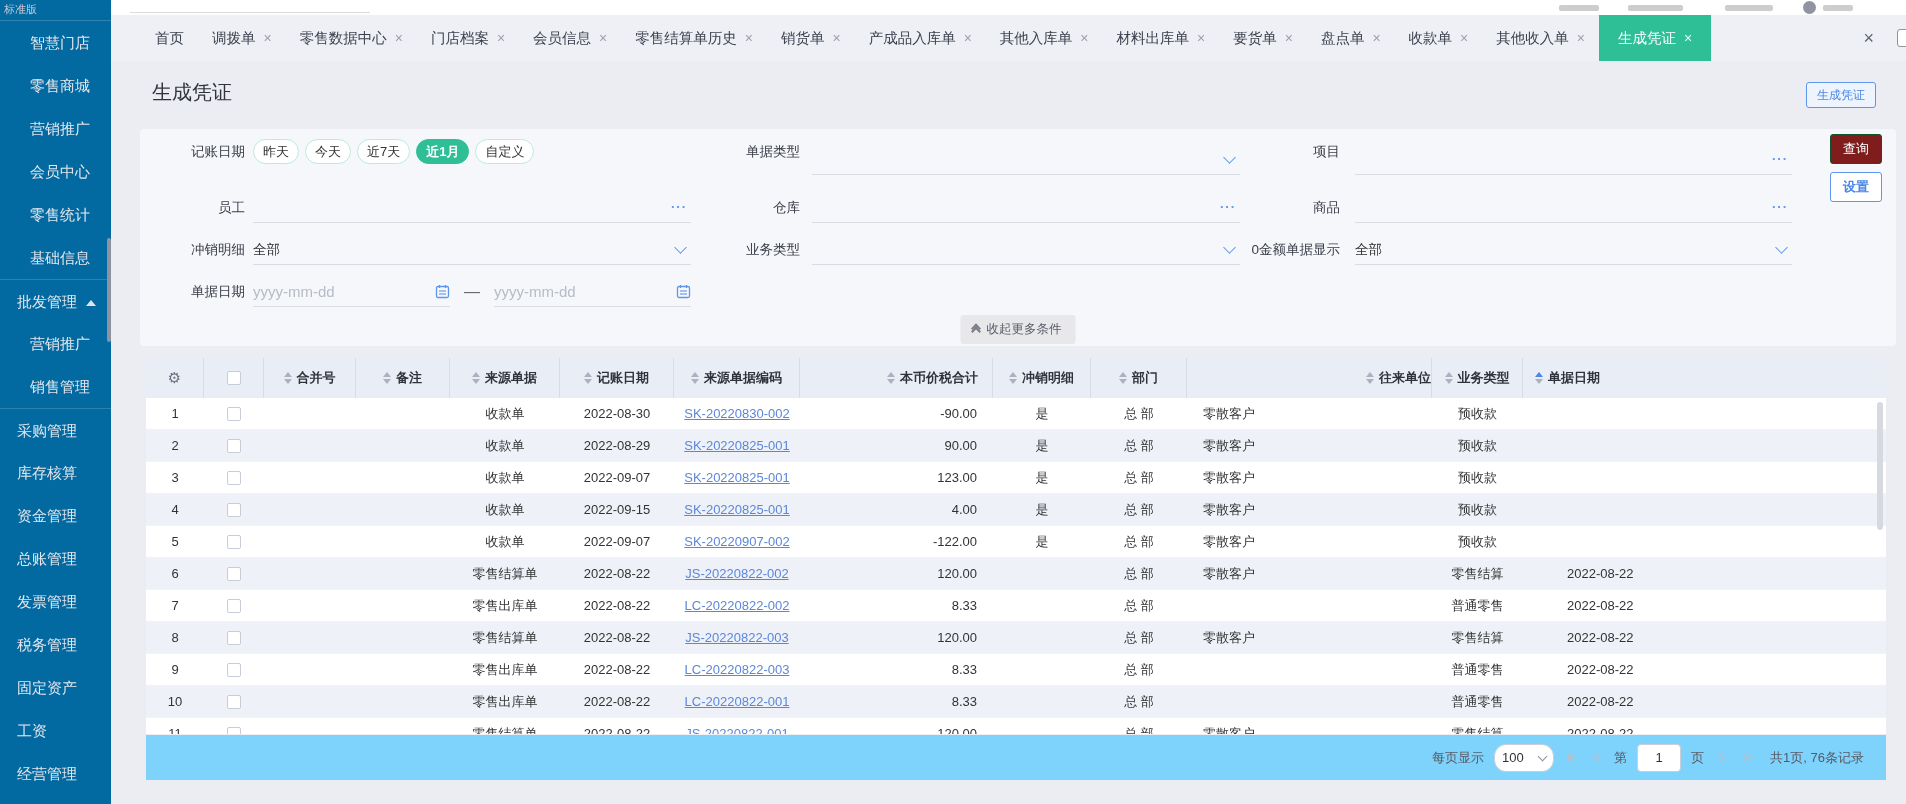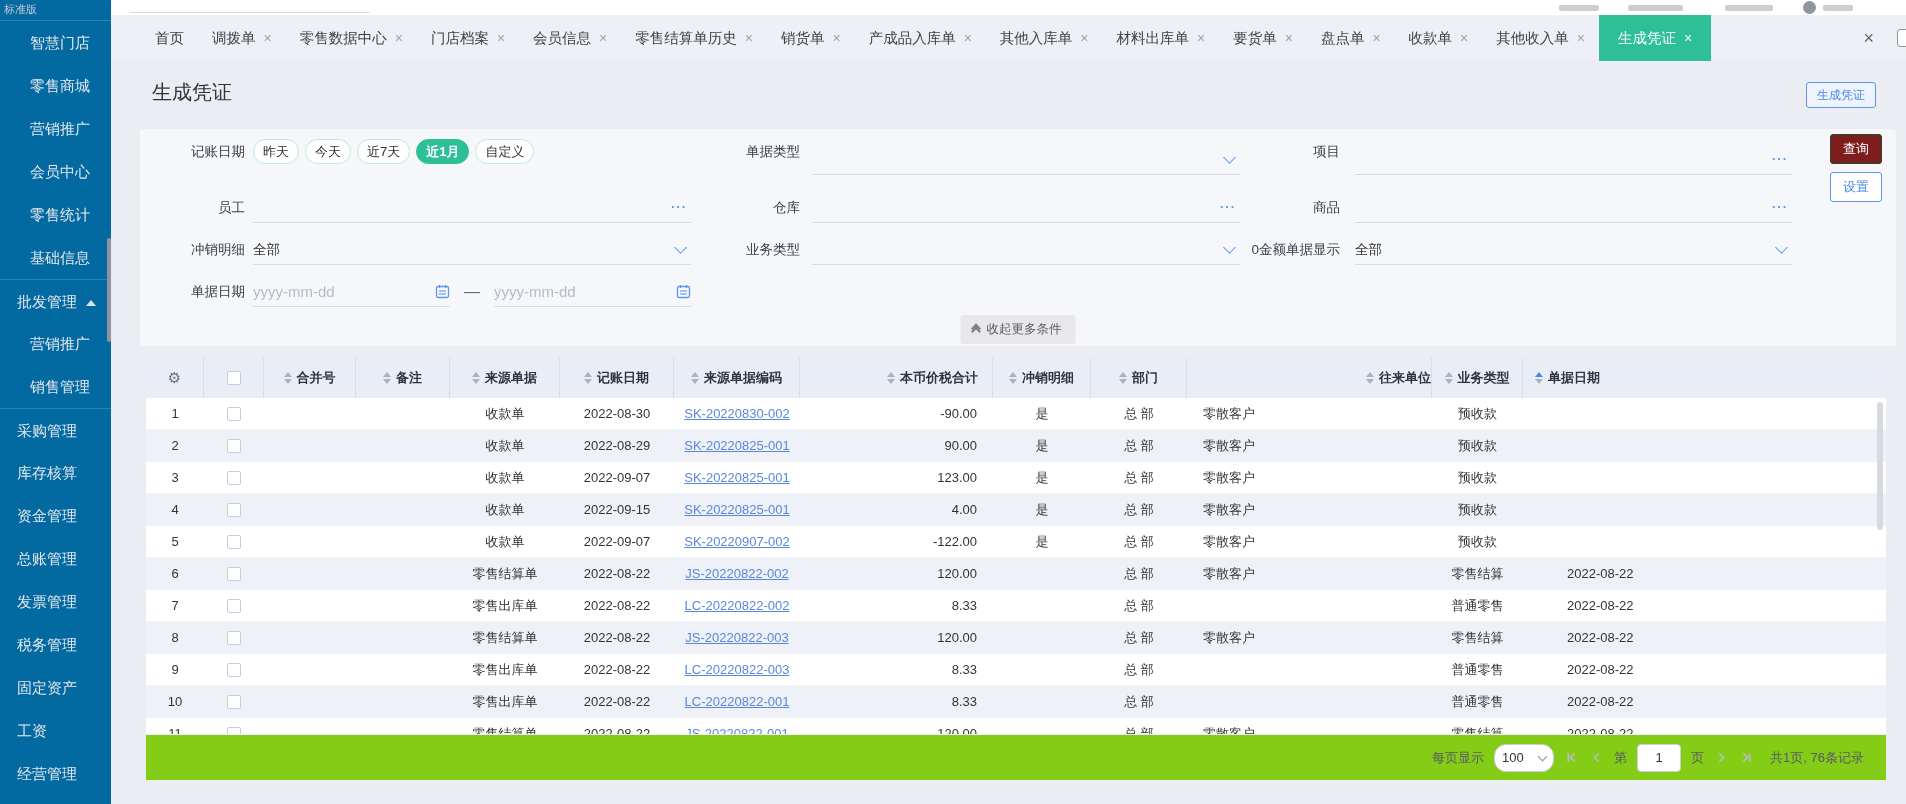--- a/index.html
+++ b/index.html
@@ -55,21 +55,21 @@
   .pill.active { background:#2ebf97; border-color:#2ebf97; color:#fff; font-weight:bold; }
   .range-text { font-size:13.5px; color:#333; padding-top:5px; }
   .r1 .ffield { margin-top:10px; }
   .date-box { display:flex; align-items:center; justify-content:space-between; width:200px; border-bottom:1px solid #d9dce3; height:30px; }
   .date-box input { border:none; outline:none; background:transparent; width:150px; font-size:15px; color:#333; font-family:inherit; }
   .date-box input::placeholder { color:#b6bcc8; }
   .date-dash { margin:0 14px; color:#666; }
   .fbtns { position:absolute; right:14px; top:5px; display:flex; flex-direction:column; gap:8px; }
   .btn { width:52px; height:30px; border-radius:3px; font-size:13px; cursor:pointer; font-family:inherit; }
   .btn-query { background:#7f1d1d; border:1px solid #14532d; color:#fff; }
-  .btn-set { background:#fff; border:1px solid #5e96ed; color:#4a87e8; }
+  .btn-set { background:#fff; border:1px solid #5e96ed; color:#4a87e8;font-weight:bold; }
   .collapse-pill { position:absolute; left:50%; transform:translateX(-50%); top:186px; background:#e8e8eb; color:#595e68; font-size:12.5px; padding:6px 14px 6px 12px; border-radius:3px; cursor:pointer; display:flex; align-items:center; gap:7px; }
   .dblchev { display:flex; flex-direction:column; align-items:center; }
   .cu { width:7px; height:7px; border-top:2px solid #787d88; border-right:2px solid #787d88; transform:rotate(-45deg); }
   .cu + .cu { margin-top:-4px; }
 
   
   .table-card { margin:12px 20px 0 35px; background:#fff; position:relative; }
   .thead { height:40px; background:#e9edf6; display:flex; align-items:stretch; }
   .th { display:flex; align-items:center; justify-content:center; gap:5px; font-size:13px; font-weight:bold; color:#2f333c; border-right:1px solid #d7dce8; }
   .th.last { border-right:none; }
@@ -88,21 +88,21 @@
   .tbody { height:336px; overflow:hidden; }
   .trow { height:32px; display:flex; align-items:center; border-bottom:1px solid #f1f3f8; font-size:13px; color:#333; background:#fff; }
   .trow:nth-child(even) { background:#eef1f8; }
   .td { display:flex; align-items:center; justify-content:center; overflow:hidden; white-space:nowrap; }
   .td.c8 { justify-content:flex-end; padding-right:16px; }
   .td.c11 { justify-content:flex-start; padding-left:16px; }
   .td.c13 { justify-content:flex-start; padding-left:44px; }
   .lnk { color:#5b87d8; text-decoration:underline; cursor:pointer; }
   .vscroll { position:absolute; right:3px; top:44px; width:6px; height:128px; background:#d6d9e0; border-radius:3px; }
 
-  .tfoot { height:46px; background:#84cc16; border-top:1px solid #eceef4; display:flex; align-items:center; justify-content:flex-end; gap:10px; padding-right:22px; font-size:13px; color:#565b66; }
+  .tfoot { height:46px; background:#7dd3fc; border-top:1px solid #eceef4; display:flex; align-items:center; justify-content:flex-end; gap:10px; padding-right:22px; font-size:13px; color:#565b66; }
   .selbox { width:60px; height:28px; border:1px solid #c9ced8; border-radius:12px; background:#fff; display:flex; align-items:center; justify-content:space-between; padding:0 7px; color:#333; cursor:pointer; }
   .selchev { width:7px; height:7px; border-right:1.4px solid #8b919d; border-bottom:1.4px solid #8b919d; transform:rotate(45deg); margin-top:-3px; }
   .pgico { display:flex; align-items:center; cursor:pointer; }
   .pageinput { width:44px; height:28px; border:1px solid #c9ced8; border-radius:4px; text-align:center; font-size:13px; color:#333; background:#fff; font-family:inherit; outline:none; }
   .total-text { margin-left:6px; }
 </style>
 </head>
 <body>
 
 <div class="app">

